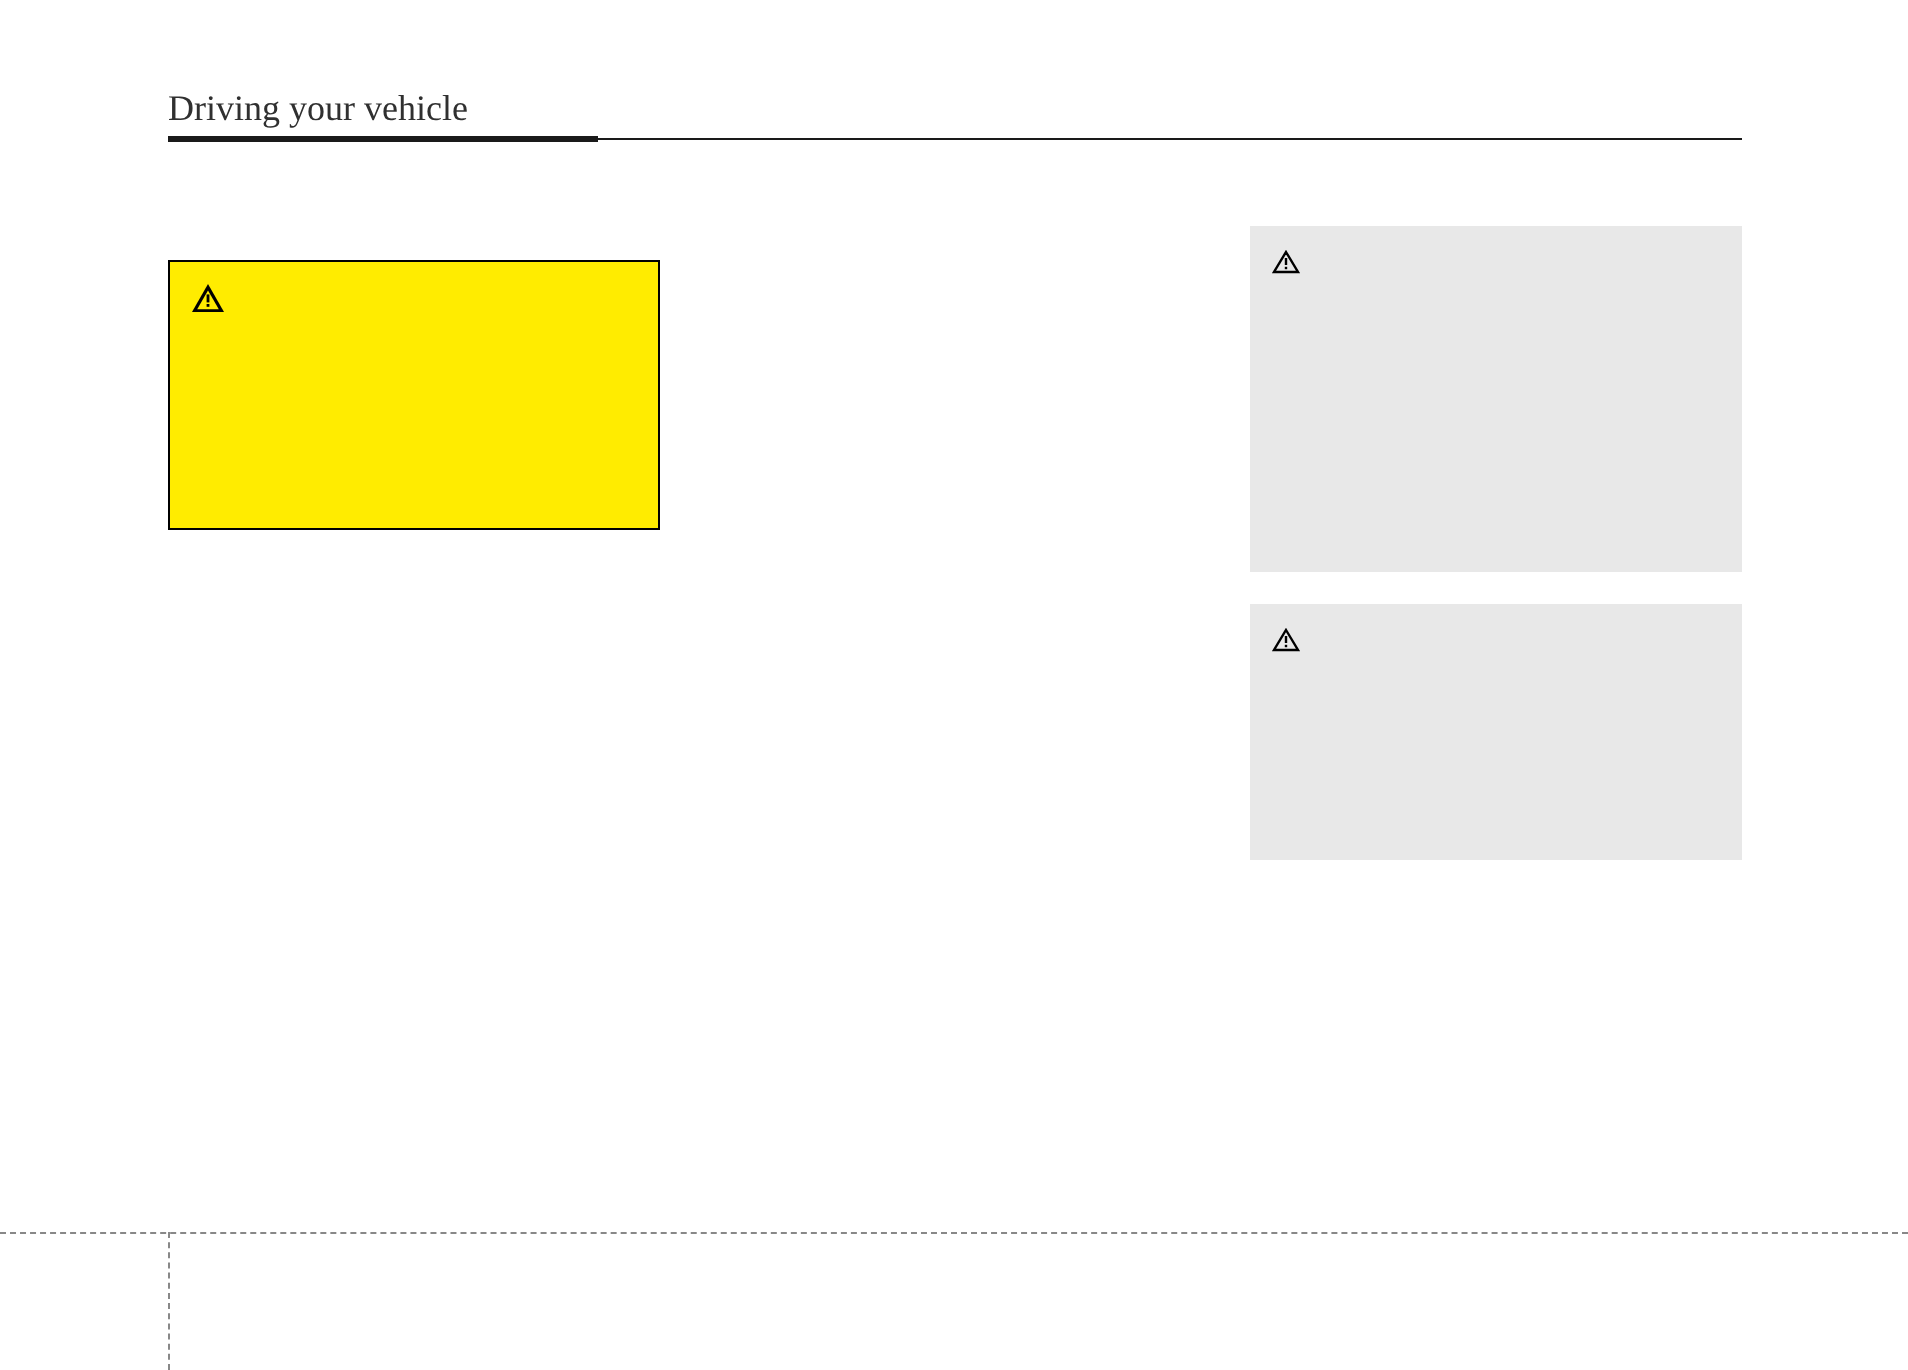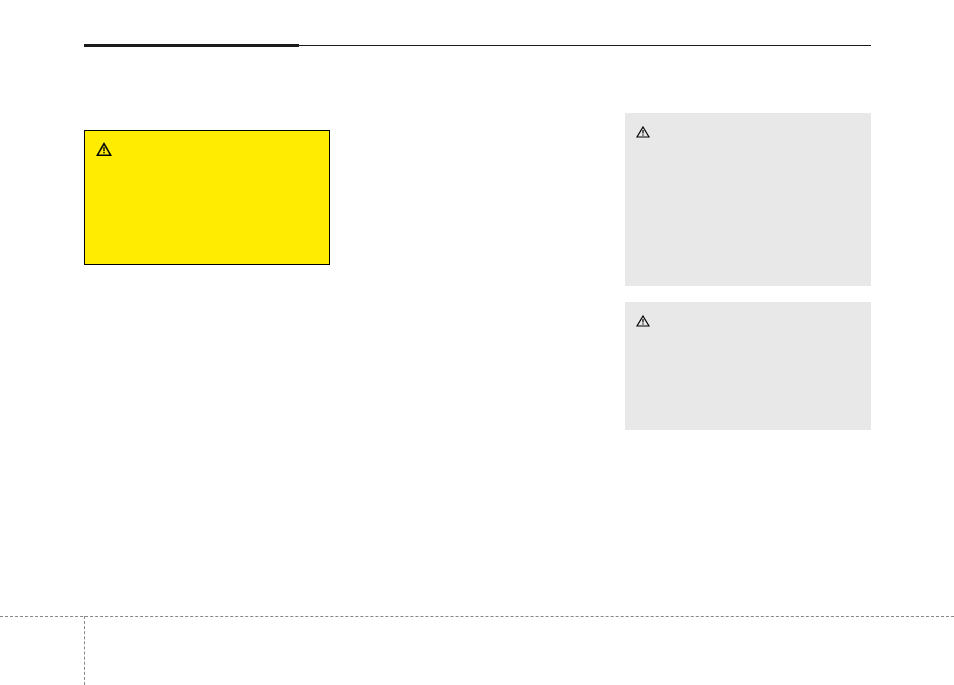--- a/index.html
+++ b/index.html
@@ -107,20 +107,21 @@
     .tri-outline {
       fill: none;
       stroke: #000000;
       stroke-width: 1.2;
     }
   </style>
 </head>
 <body>
 
 <div class="page-title-wrapper">
+  <div class="page-title">Driving your vehicle</div>
   <div class="title-underline">
     <div class="title-underline-thin"></div>
     <div class="title-underline-thick"></div>
   </div>
 </div>
 
 <div class="yellow-box">
   <span class="warning-icon-main">
     <svg viewBox="0 0 16 14" width="16" height="14">
       <path class="tri-fill" d="M8 0 L16 14 L0 14 Z"></path>

